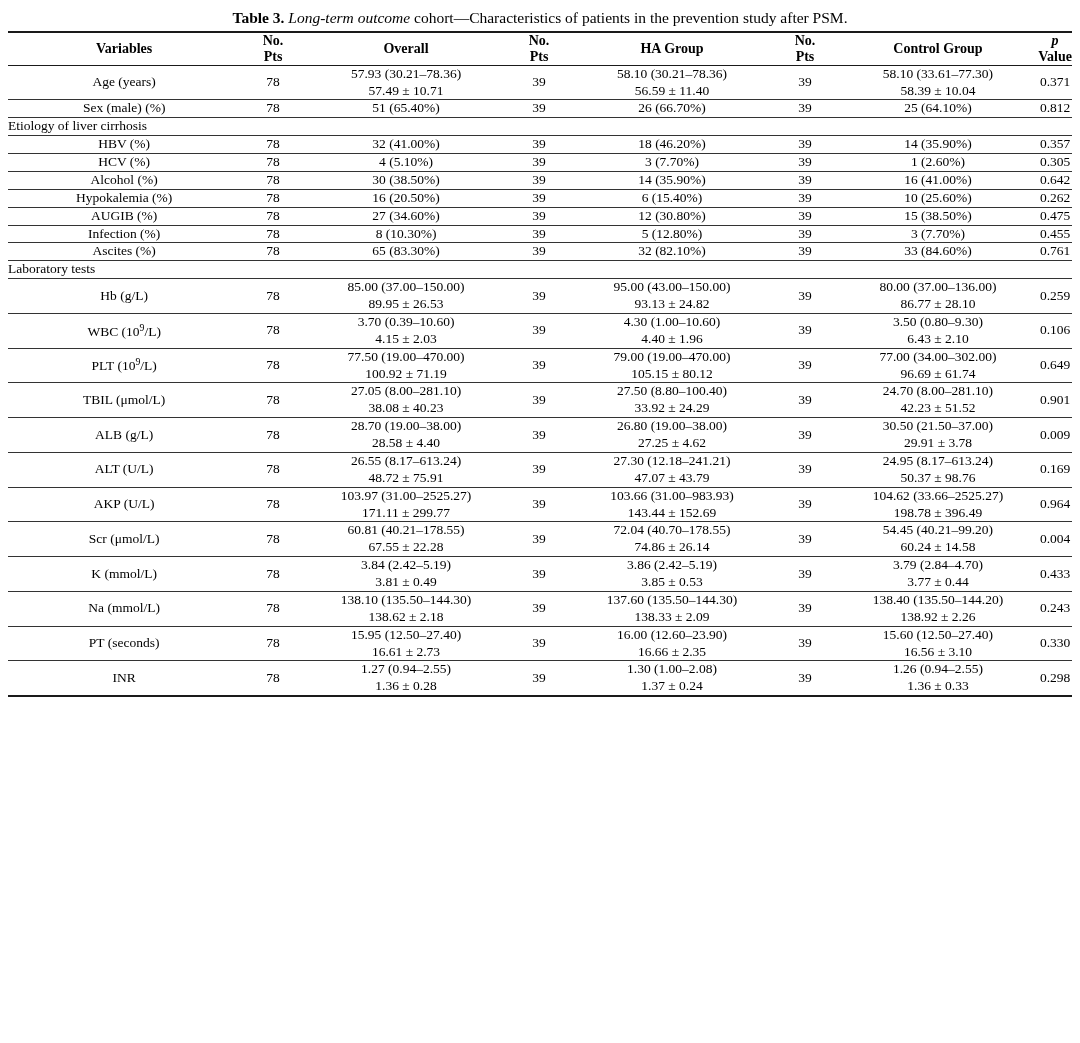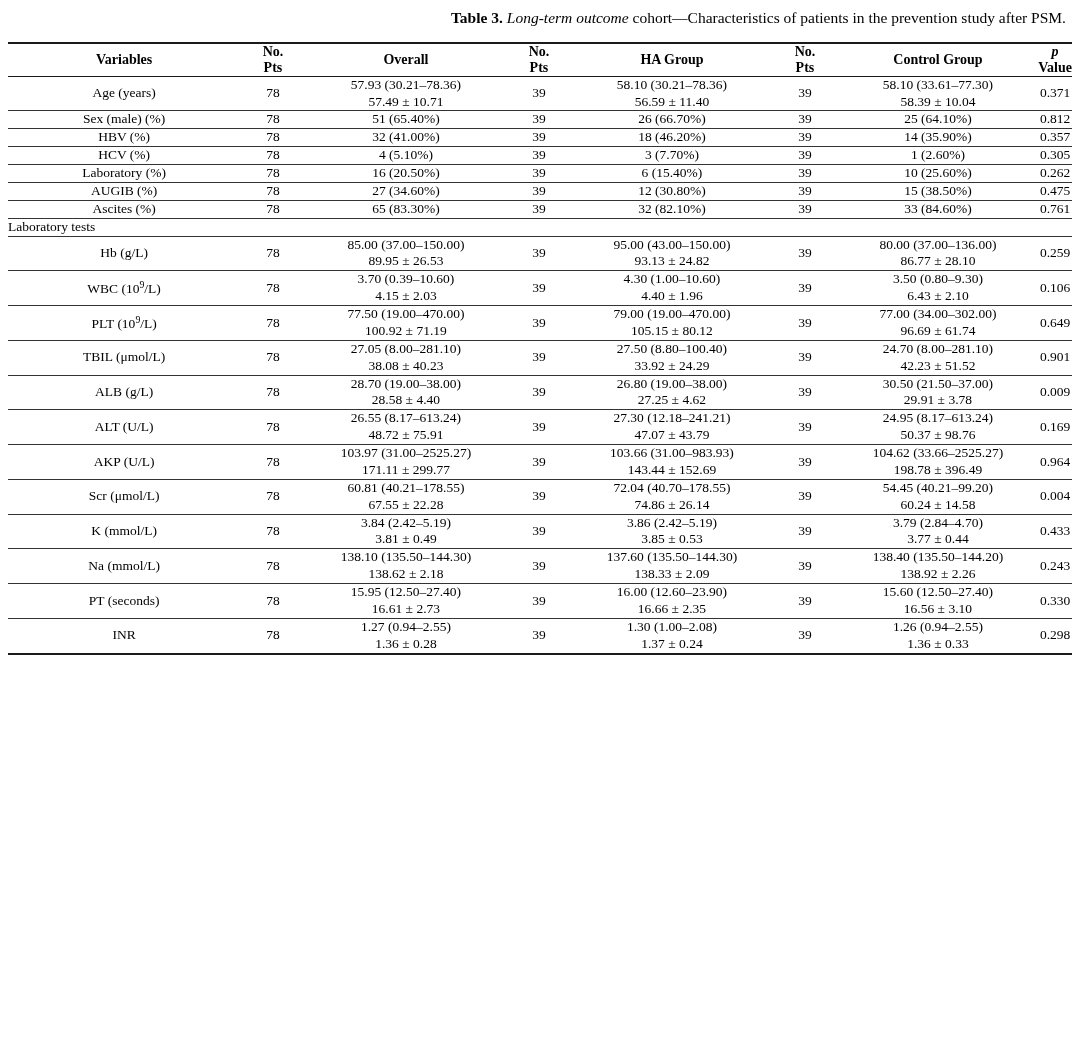--- a/index.html
+++ b/index.html
@@ -13,23 +13,23 @@
     font-family: "Liberation Serif", "DejaVu Serif", serif;
     color: #000000;
   }
   .page {
     width: 1080px;
     box-sizing: border-box;
     padding: 4px 8px 6px 8px;
   }
   .caption {
     font-size: 15.5px;
-    text-align: right;
+    text-align: center;
     line-height: 1.25;
-    margin: 4px 0 15px 0;
+    margin: 4px 0 4px 0;
     padding: 0 6px;
   }
   .caption .tbl-num { font-weight: bold; }
   .caption .ital { font-style: italic; }
 
   table.data {
     width: 100%;
     border-collapse: collapse;
     font-size: 13.5px;
   }
@@ -141,60 +141,83 @@
           <td class="var-cell"><span>Sex (male) (%)</span></td>
           <td><span>78</span></td>
           <td><span>51 (65.40%)</span></td>
           <td><span>39</span></td>
           <td><span>26 (66.70%)</span></td>
           <td><span>39</span></td>
           <td><span>25 (64.10%)</span></td>
           <td><span>0.812</span></td>
         </tr>
         <tr>
+          <td class="section-cell" colspan="8">Etiology of liver cirrhosis</td>
+        </tr>
+        <tr>
           <td class="var-cell"><span>HBV (%)</span></td>
           <td><span>78</span></td>
           <td><span>32 (41.00%)</span></td>
           <td><span>39</span></td>
           <td><span>18 (46.20%)</span></td>
           <td><span>39</span></td>
           <td><span>14 (35.90%)</span></td>
           <td><span>0.357</span></td>
         </tr>
         <tr>
           <td class="var-cell"><span>HCV (%)</span></td>
           <td><span>78</span></td>
           <td><span>4 (5.10%)</span></td>
           <td><span>39</span></td>
           <td><span>3 (7.70%)</span></td>
           <td><span>39</span></td>
           <td><span>1 (2.60%)</span></td>
           <td><span>0.305</span></td>
         </tr>
         <tr>
-          <td class="var-cell"><span>Laboratory (%)</span></td>
+          <td class="var-cell"><span>Alcohol (%)</span></td>
+          <td><span>78</span></td>
+          <td><span>30 (38.50%)</span></td>
+          <td><span>39</span></td>
+          <td><span>14 (35.90%)</span></td>
+          <td><span>39</span></td>
+          <td><span>16 (41.00%)</span></td>
+          <td><span>0.642</span></td>
+        </tr>
+        <tr>
+          <td class="var-cell"><span>Hypokalemia (%)</span></td>
           <td><span>78</span></td>
           <td><span>16 (20.50%)</span></td>
           <td><span>39</span></td>
           <td><span>6 (15.40%)</span></td>
           <td><span>39</span></td>
           <td><span>10 (25.60%)</span></td>
           <td><span>0.262</span></td>
         </tr>
         <tr>
           <td class="var-cell"><span>AUGIB (%)</span></td>
           <td><span>78</span></td>
           <td><span>27 (34.60%)</span></td>
           <td><span>39</span></td>
           <td><span>12 (30.80%)</span></td>
           <td><span>39</span></td>
           <td><span>15 (38.50%)</span></td>
           <td><span>0.475</span></td>
         </tr>
         <tr>
+          <td class="var-cell"><span>Infection (%)</span></td>
+          <td><span>78</span></td>
+          <td><span>8 (10.30%)</span></td>
+          <td><span>39</span></td>
+          <td><span>5 (12.80%)</span></td>
+          <td><span>39</span></td>
+          <td><span>3 (7.70%)</span></td>
+          <td><span>0.455</span></td>
+        </tr>
+        <tr>
           <td class="var-cell"><span>Ascites (%)</span></td>
           <td><span>78</span></td>
           <td><span>65 (83.30%)</span></td>
           <td><span>39</span></td>
           <td><span>32 (82.10%)</span></td>
           <td><span>39</span></td>
           <td><span>33 (84.60%)</span></td>
           <td><span>0.761</span></td>
         </tr>
         <tr>

